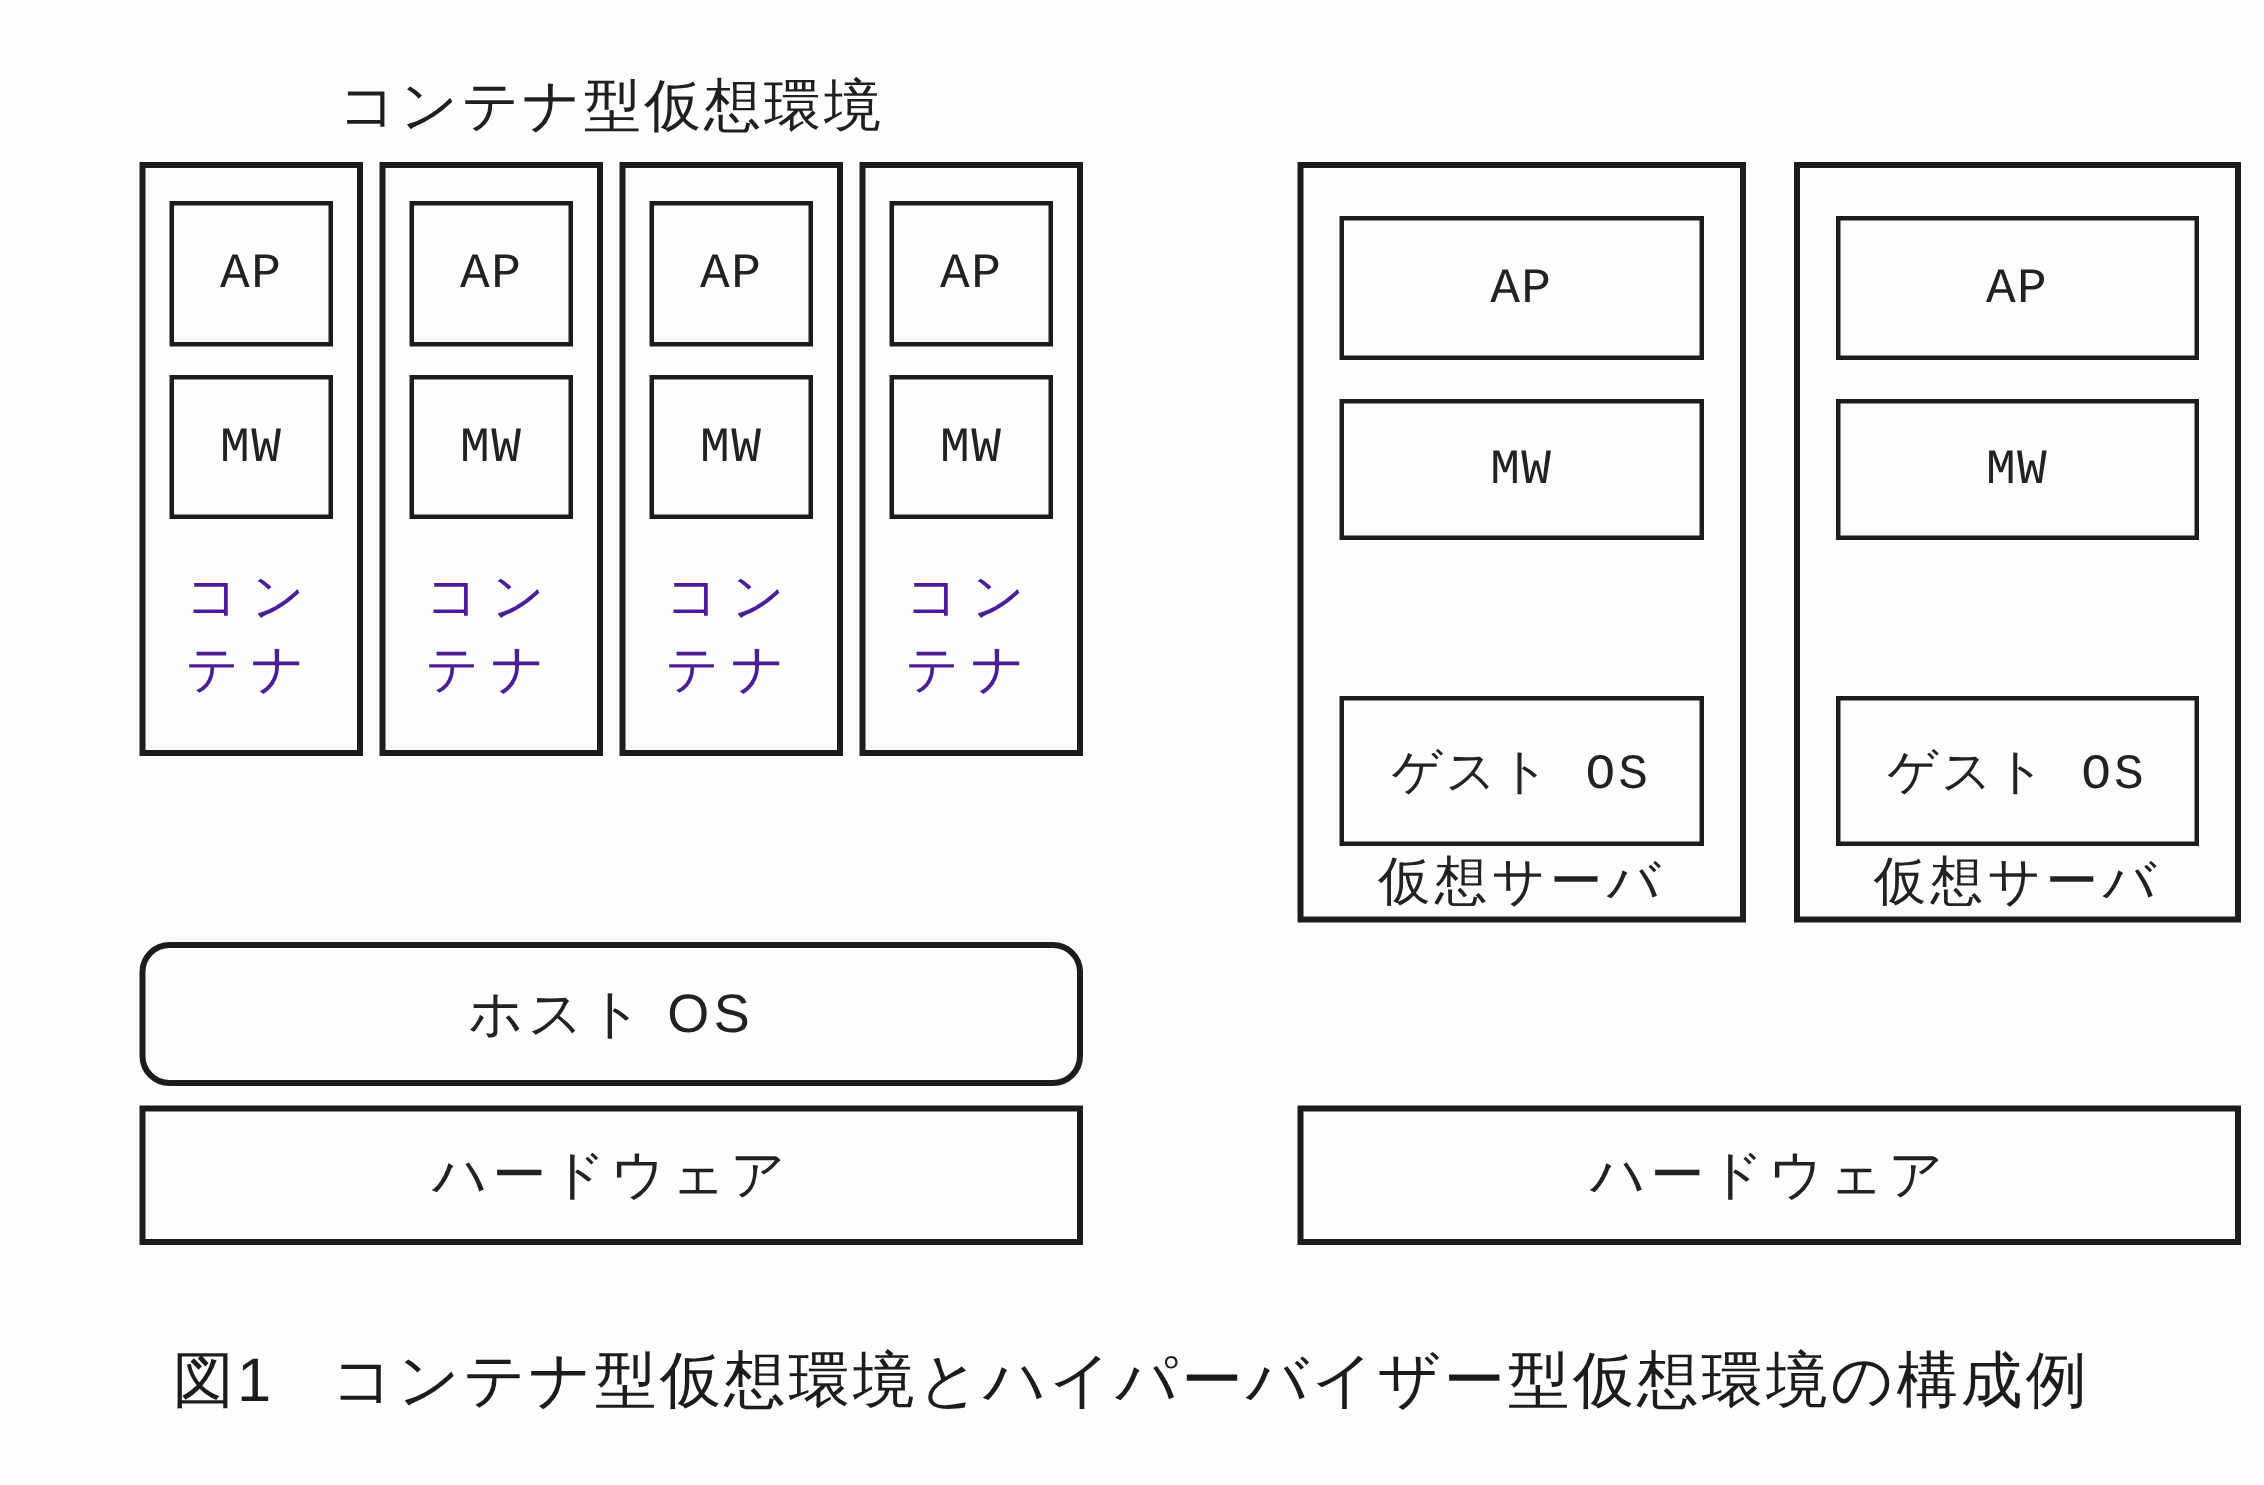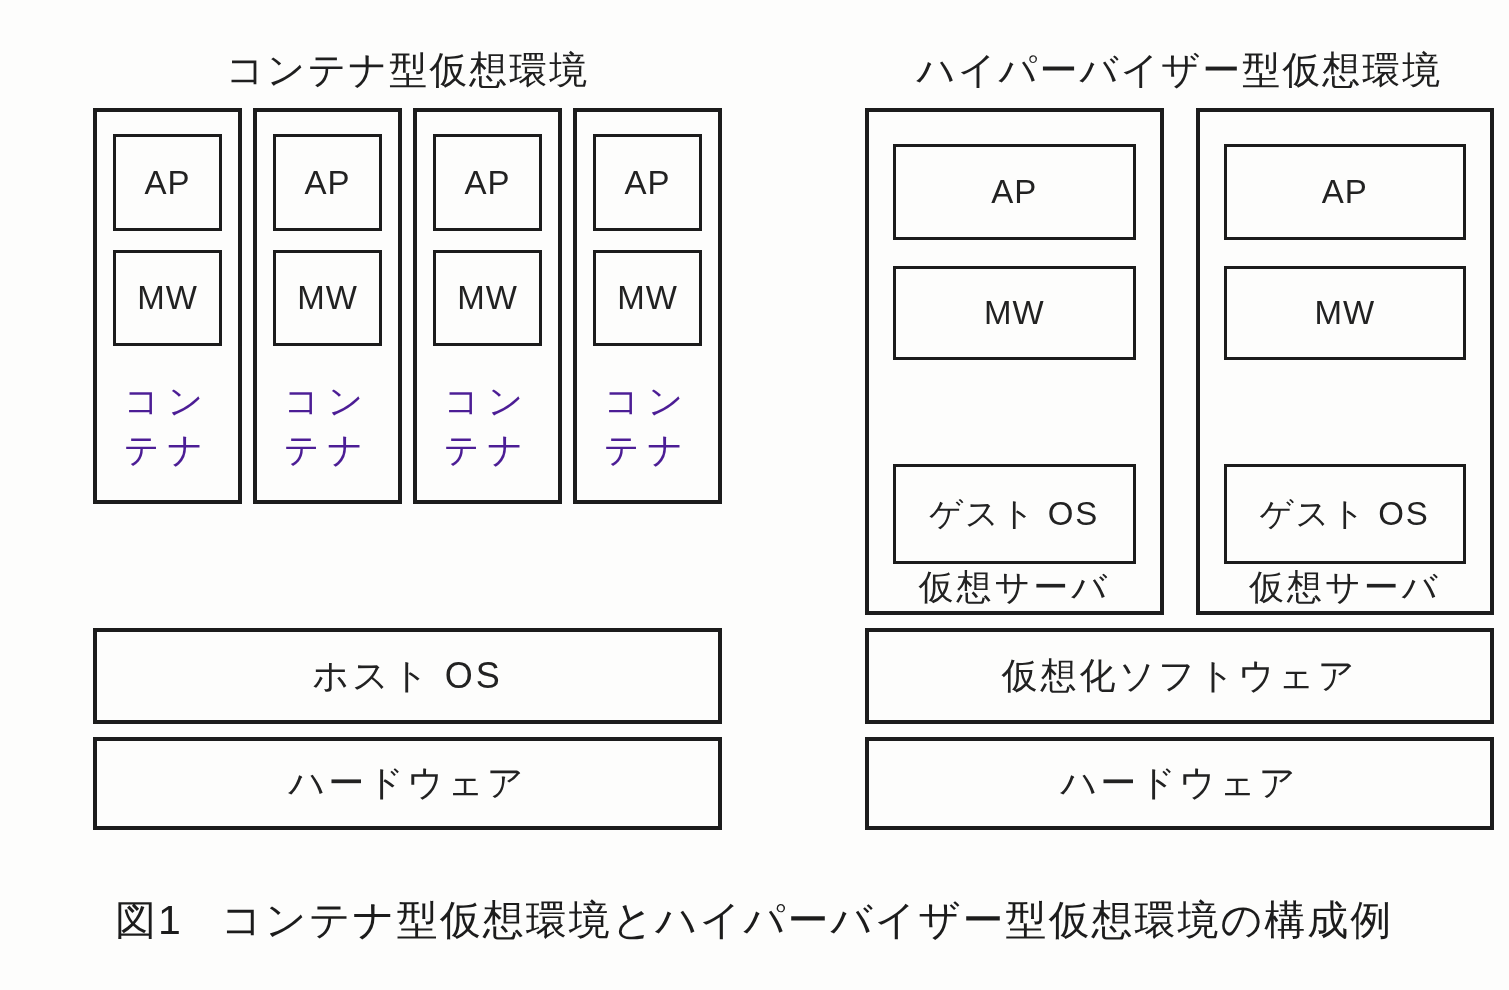--- a/index.html
+++ b/index.html
@@ -36,20 +36,21 @@
   #left-columns  { left: 93px;  top: 108px; width: 629px; height: 396px; gap: 11px; }
   #right-columns { left: 865px; top: 108px; width: 629px; height: 507px; gap: 32px; }
 
   .vcol {
     flex: 1 1 0;
     border: 4px solid #1c1c1c;
     background: #fdfdfc;
     display: flex;
     flex-direction: column;
     align-items: stretch;
+    font-family: Liberation Mono, monospace;
   }
   .container-col { padding: 22px 16px 14px 16px; }
   .server-col    { padding: 32px 24px 16px 24px; }
 
   .inner-box {
     border: 3px solid #1c1c1c;
     background: #fdfdfc;
     display: flex;
     align-items: center;
     justify-content: center;
@@ -97,21 +98,21 @@
     align-items: center;
     justify-content: center;
     font-size: 36px;
     letter-spacing: 3px;
     color: #222;
     white-space: nowrap;
   }
   .layer-left  { left: 93px;  width: 629px; }
   .layer-right { left: 865px; width: 629px; }
   #layer-mgmt     { top: 519px; height: 96px; }
-  #layer-hostos   { top: 628px; height: 96px; }
+  #layer-hostos   { top: 628px; height: 96px; border-radius: 20px; }
   #layer-hw-left  { top: 737px; height: 93px; }
   #layer-virtsw   { top: 628px; height: 96px; }
   #layer-hw-right { top: 737px; height: 93px; }
 
   .caption {
     position: absolute;
     left: 115px;
     top: 893px;
     display: flex;
     align-items: baseline;
@@ -166,41 +167,39 @@
         <span>コン</span>
         <span>テナ</span>
       </div>
     </div>
 
   </div>
 
   <div class="layer layer-left" id="layer-hostos">ホスト OS</div>
   <div class="layer layer-left" id="layer-hw-left">ハードウェア</div>
 
-  <div class="env-title" id="title-right">ハイパーバイザー型仮想環境</div>
 
   <div class="columns" id="right-columns">
 
     <div class="vcol server-col">
       <div class="inner-box ap-box">AP</div>
       <div class="inner-box mw-box">MW</div>
       <div class="inner-box guest-os-box">ゲスト OS</div>
       <div class="server-label">仮想サーバ</div>
     </div>
 
     <div class="vcol server-col">
       <div class="inner-box ap-box">AP</div>
       <div class="inner-box mw-box">MW</div>
       <div class="inner-box guest-os-box">ゲスト OS</div>
       <div class="server-label">仮想サーバ</div>
     </div>
 
   </div>
 
-  <div class="layer layer-right" id="layer-virtsw">仮想化ソフトウェア</div>
   <div class="layer layer-right" id="layer-hw-right">ハードウェア</div>
 
   <div class="caption">
     <span>図1</span>
     <span>コンテナ型仮想環境とハイパーバイザー型仮想環境の構成例</span>
   </div>
 
 </div>
 
 </body></html>

